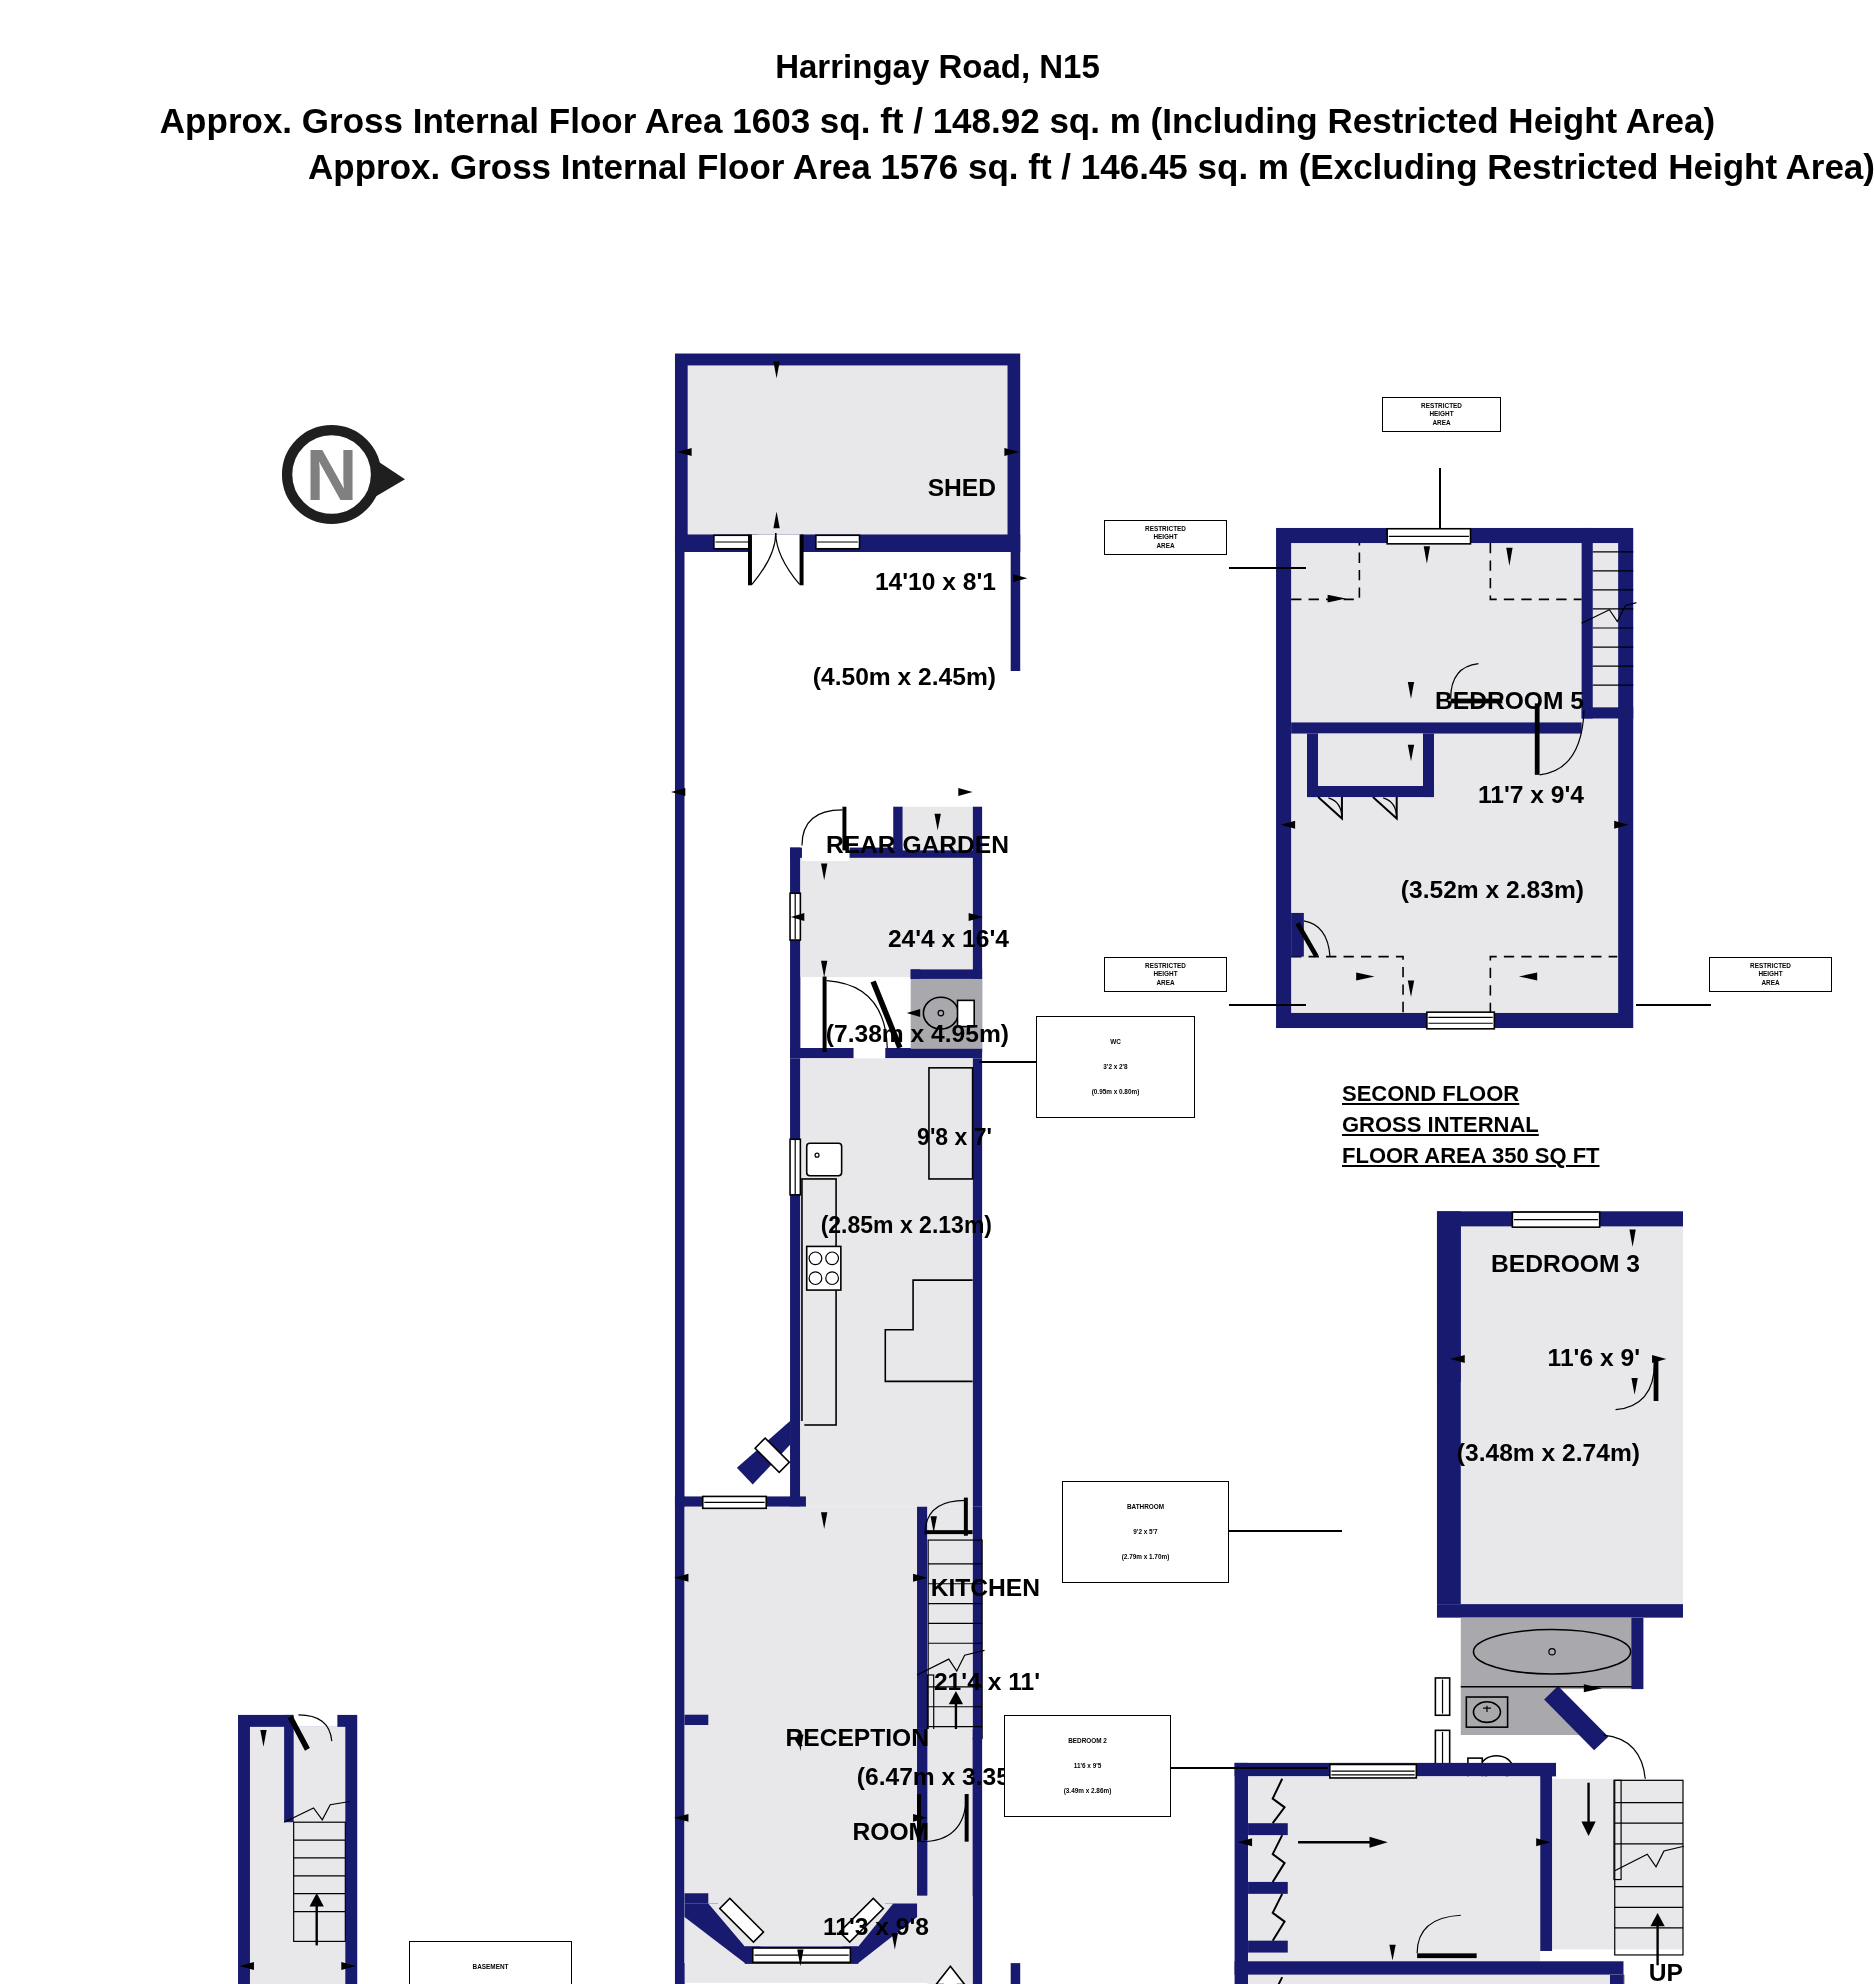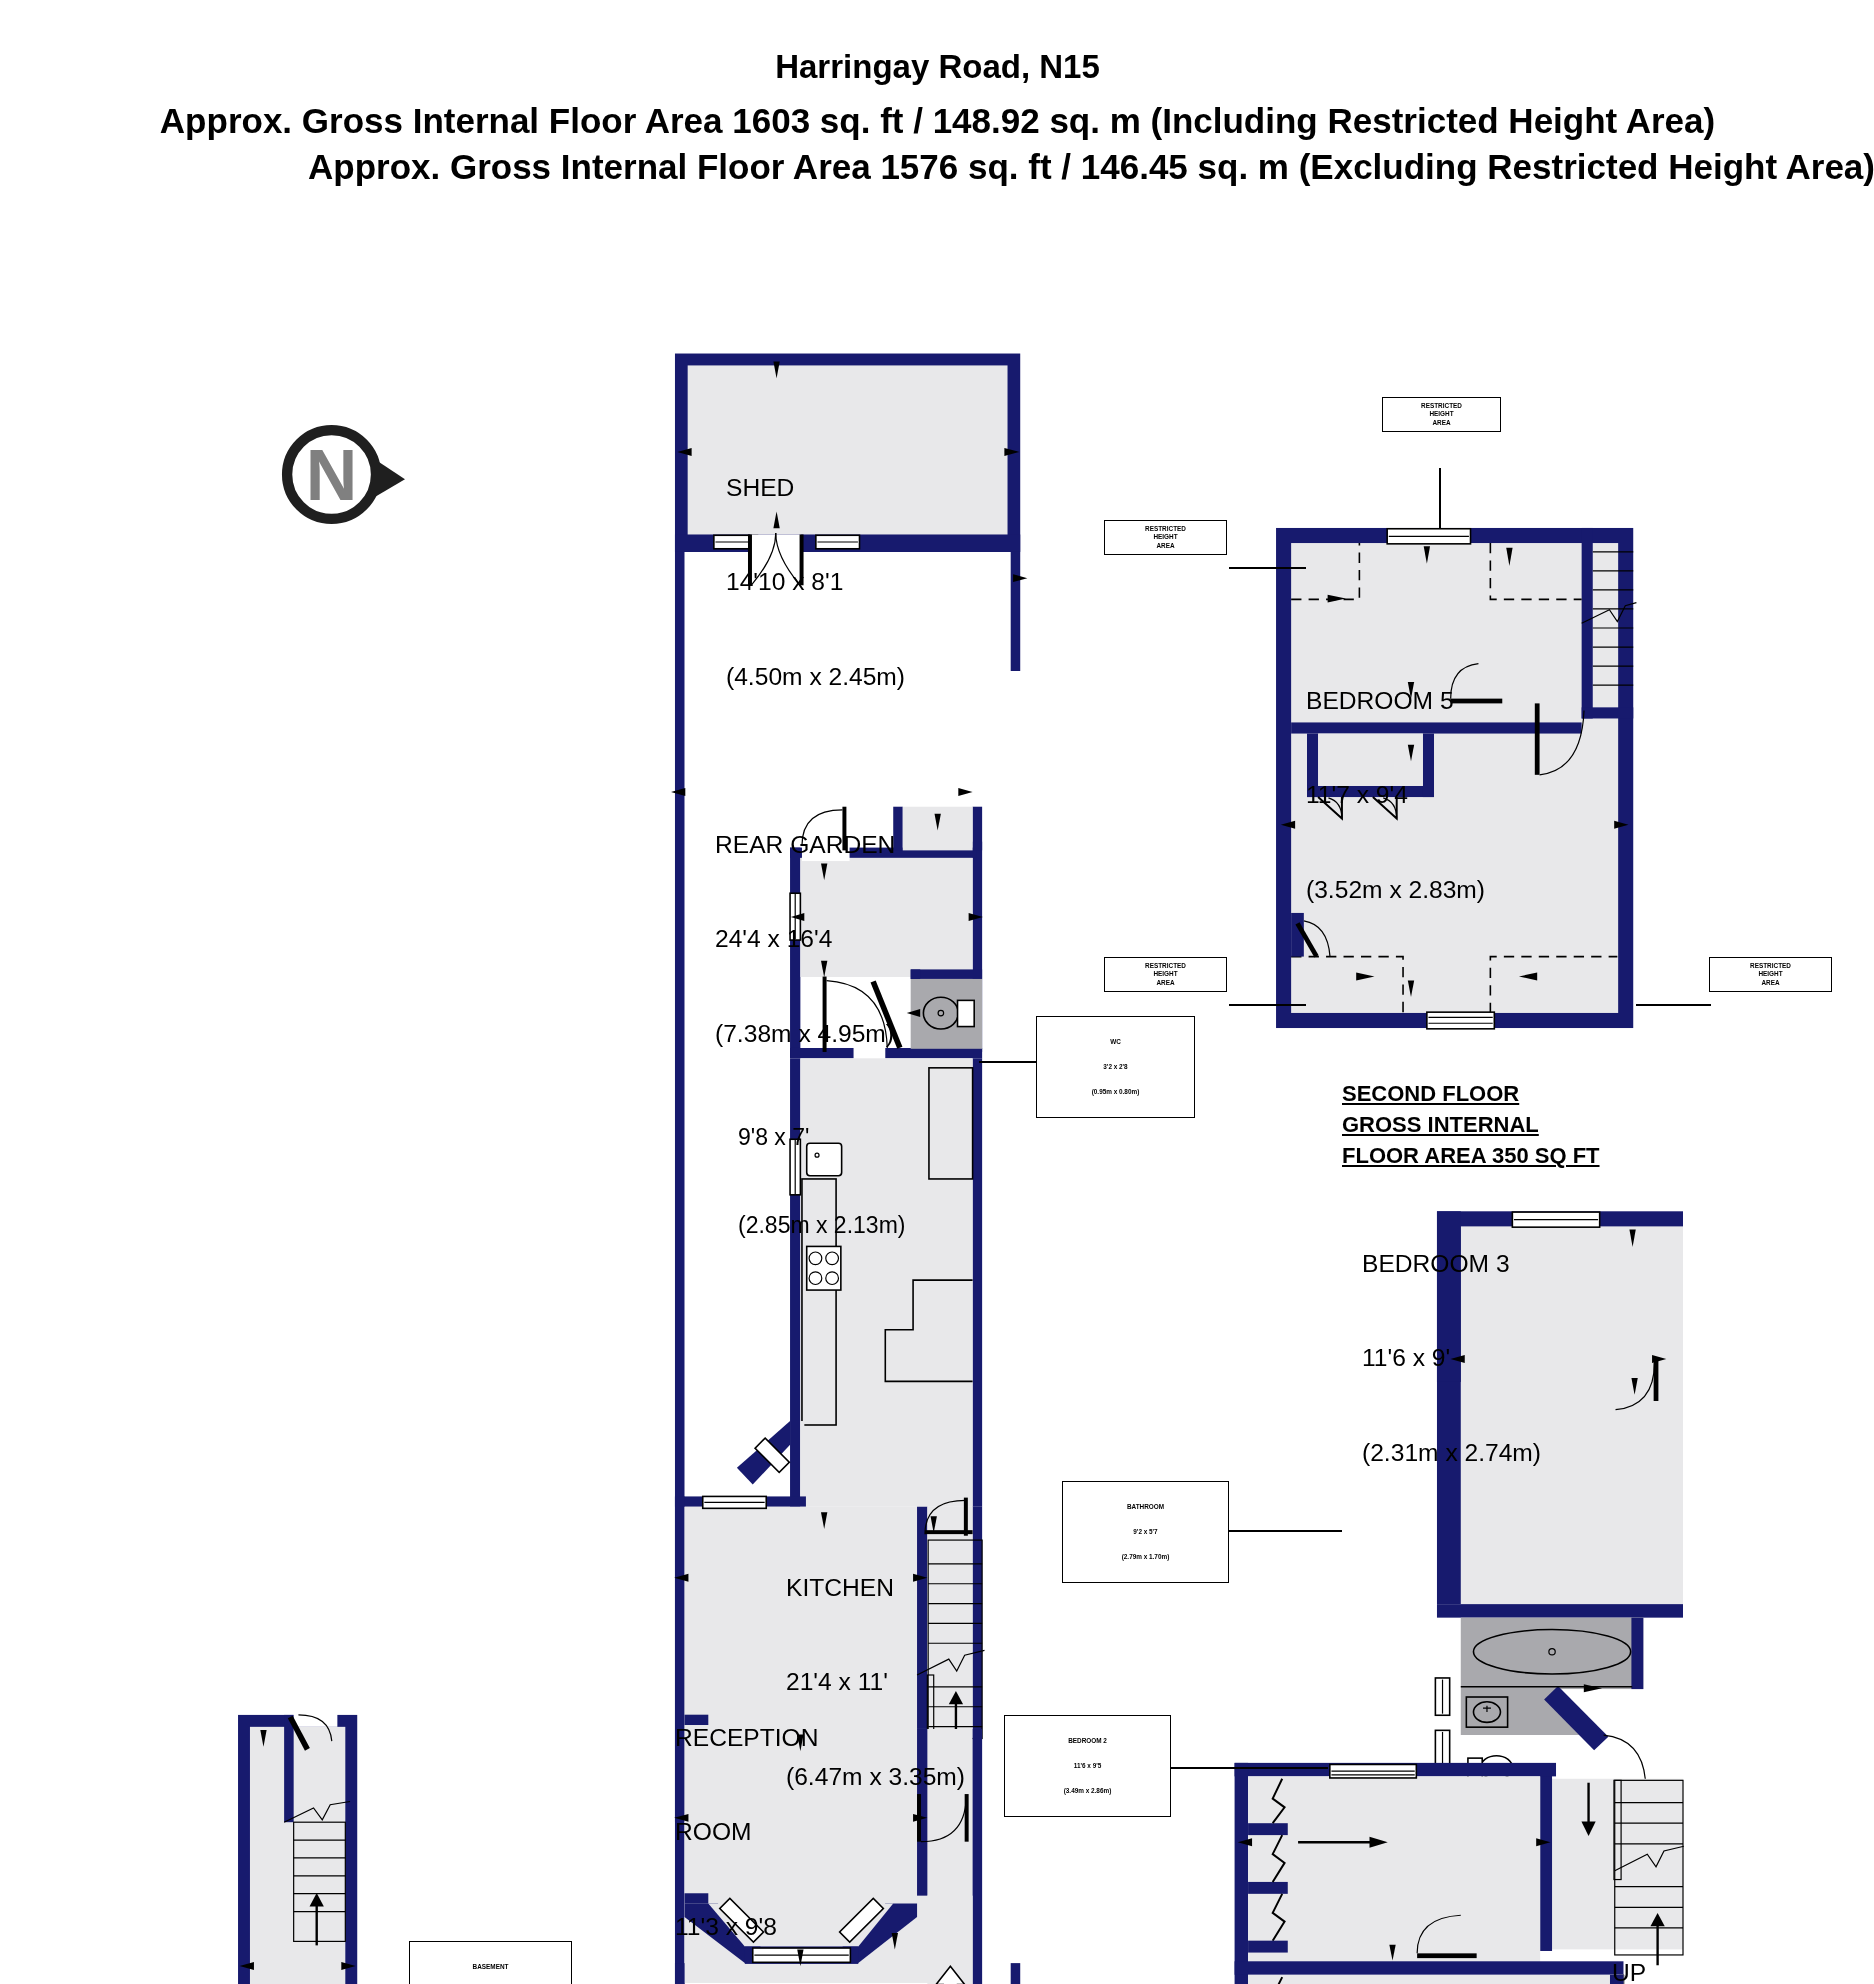--- a/index.html
+++ b/index.html
@@ -10,21 +10,21 @@
   }
   .page{position:absolute;inset:0;}
 
   
   .header{position:absolute;left:0;top:48px;width:1875px;text-align:center;}
   .title{font-size:33px;font-weight:bold;letter-spacing:0px;line-height:1.15;}
   .subline{font-size:35px;font-weight:bold;line-height:1.32;margin-top:12px;}
   .subline2{font-size:35px;font-weight:bold;line-height:1.32;text-align:right;}
 
   
-  .lbl{position:absolute;text-align:left;font-weight:normal;line-height:1.28;white-space:pre;}
+  .lbl{position:absolute;text-align:right;font-weight:bold;line-height:1.28;white-space:pre;}
   .lbl.big{font-size:24.6px;}
   .lbl.mid{font-size:23px;}
 
   .floorlbl{position:absolute;font-weight:bold;font-size:22px;line-height:1.42;white-space:pre;text-align:left;text-decoration:underline;}
 
   
   .callout{
     position:absolute;border:1.2px solid #000;background:#fff;
     font-weight:bold;text-align:center;line-height:1.3;
     padding:4px 6.4px;box-sizing:border-box;white-space:pre;
@@ -467,21 +467,21 @@
   <div class="lbl big" style="left:1306px;top:622px;width:278px;">
     <div>BEDROOM 5</div>
     <div>11'7 x 9'4</div>
     <div>(3.52m x 2.83m)</div>
   </div>
 
 
   <div class="lbl big" style="left:1362px;top:1185px;width:278px;">
     <div>BEDROOM 3</div>
     <div>11'6 x 9'</div>
-    <div>(2.31m x 2.74m)</div>
+    <div>(3.48m x 2.74m)</div>
   </div>
 
   <div class="leader" style="left:979px;top:1061px;width:60px;height:2px;"></div>
   <div class="callout mid" style="left:1036px;top:1016px;width:159px;">
     <div>WC</div>
     <div>3'2 x 2'8</div>
     <div>(0.95m x 0.80m)</div>
   </div>
 
   <div class="leader" style="left:1223px;top:1530px;width:119px;height:2px;"></div>

